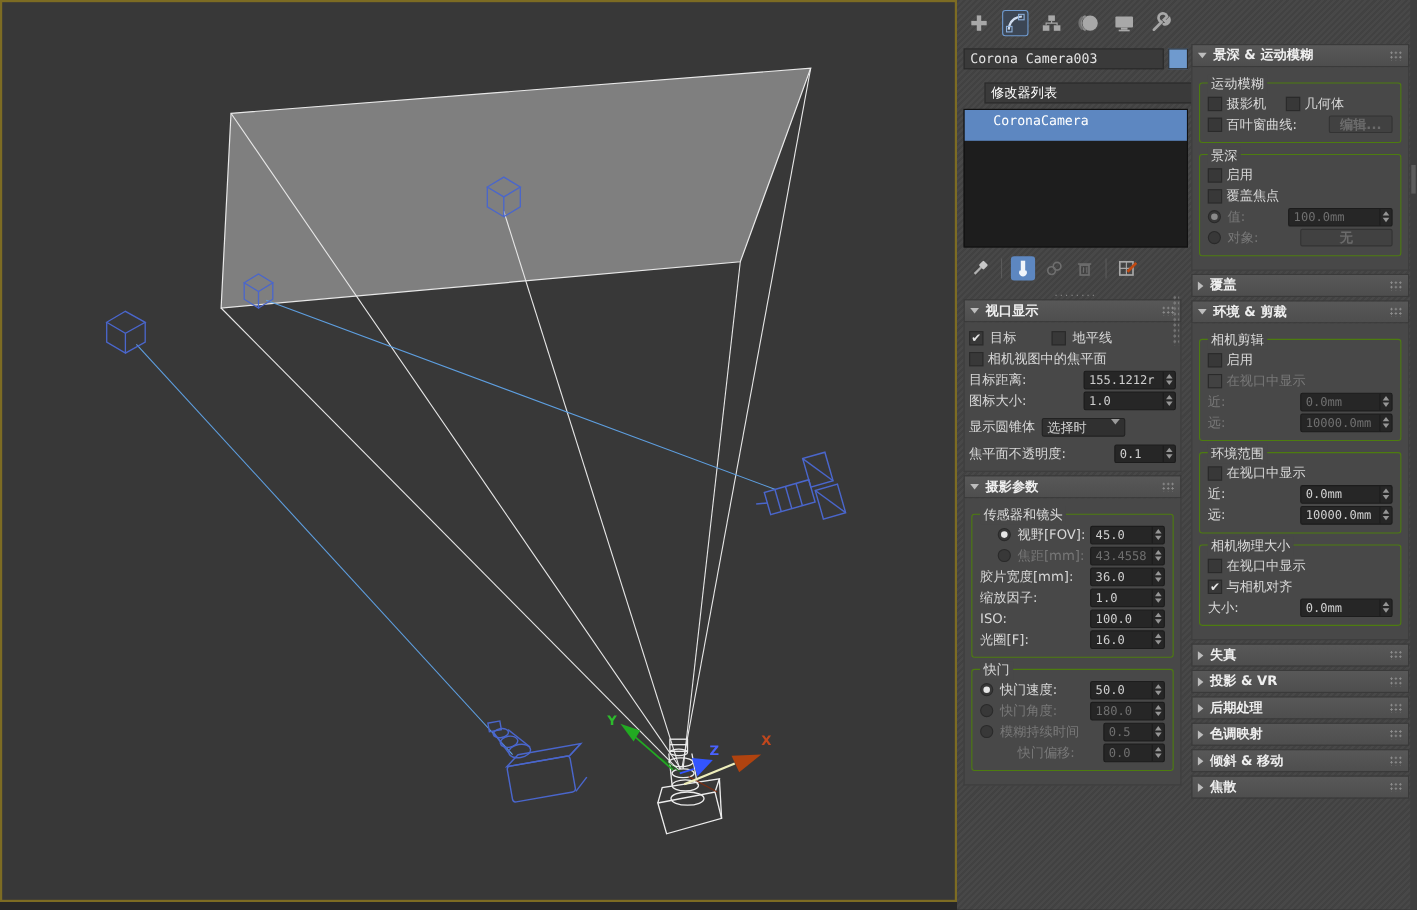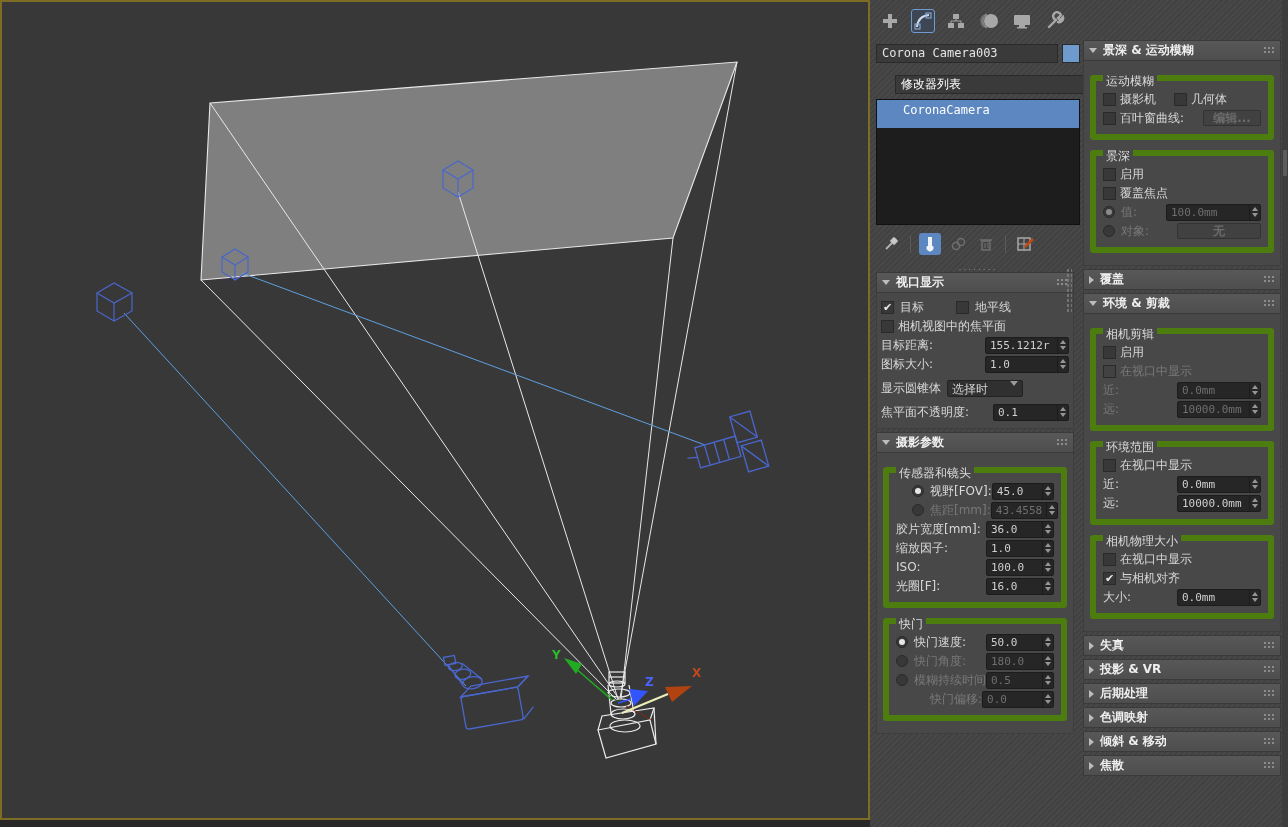--- a/index.html
+++ b/index.html
@@ -62,21 +62,21 @@
              display:flex; align-items:center; gap:6px; padding:0 5px; color:#efefef; font-weight:bold; }
   .arrow-down { width:0; height:0; border-left:4px solid transparent; border-right:4px solid transparent;
                 border-top:5px solid #bdbdbd; }
   .arrow-right { width:0; height:0; border-top:4px solid transparent; border-bottom:4px solid transparent;
                  border-left:5px solid #bdbdbd; }
   .grip { margin-left:auto; width:12px; height:9px;
           background-image:radial-gradient(#9a9a9a 1px, transparent 1.1px);
           background-size:4px 4px; opacity:.8; }
   .ro-body { background:#484848; border:1px solid #3e3e3e; border-top:none; padding:4px 2px 6px 2px; }
 
-  .group { position:relative; border:6px solid #4d7c0f; border-radius:3px; margin:10px 4px 6px 4px; padding:8px 5px 6px 5px; }
+  .group { position:relative; border:1px solid #4d7c0f; border-radius:3px; margin:10px 4px 6px 4px; padding:8px 5px 6px 5px; }
   .group-label { position:absolute; top:-8px; left:7px; background:#484848; padding:0 3px; color:#dcdcdc; }
 
   .row { display:flex; align-items:center; min-height:18px; margin:1px 2px; }
   .lbl { color:#d8d8d8; white-space:nowrap; }
   .dim > .lbl, .lbl.dim { color:#787878; }
 
   
   .cb { width:13px; height:13px; background:#383838; border:1px solid #2a2a2a; margin-right:4px;
         display:flex; align-items:center; justify-content:center; flex:none;
         color:#e8e8e8; font-size:11px; line-height:11px; }
@@ -90,21 +90,21 @@
   .field { margin-left:auto; height:17px; background:#262626; border:1px solid #1c1c1c; border-radius:2px;
            display:flex; align-items:center; }
   .field .val { flex:1; padding:0 4px; font-family:"DejaVu Sans Mono",monospace; font-size:11px; color:#cfcfcf; white-space:nowrap; overflow:hidden; }
   .field.dimf .val { color:#6f6f6f; }
   .spin { width:11px; height:15px; display:flex; flex-direction:column; align-items:center; justify-content:center; gap:2px;
           border-left:1px solid #1c1c1c; }
   .spin i { display:block; width:0; height:0; border-left:3px solid transparent; border-right:3px solid transparent; }
   .spin .up { border-bottom:4px solid #969696; }
   .spin .dn { border-top:4px solid #969696; }
 
-  .w78 { width:95px; } .w68 { width:68px; } .w56 { width:76px; } .w84 { width:84px; }
+  .w78 { width:95px; } .w68 { width:68px; } .w56 { width:56px; } .w84 { width:84px; }
 
   .dropdown { margin-left:6px; height:17px; background:#303030; border:1px solid #222; border-radius:2px;
               display:flex; align-items:flex-start; padding:0 4px; gap:6px; color:#d2d2d2; width:76px; }
   .dropdown .dd-arrow { margin-left:auto; }
 
   .btn { height:16px; background:#414141; border:1px solid #333; border-radius:2px; color:#cfcfcf;
          display:flex; align-items:center; justify-content:center; padding:0 6px; }
   .btn.dimb { color:#6b6b6b;font-weight:bold; }
 
   .scrollhint-left { left:196px; top:268px; width:6px; height:46px;

